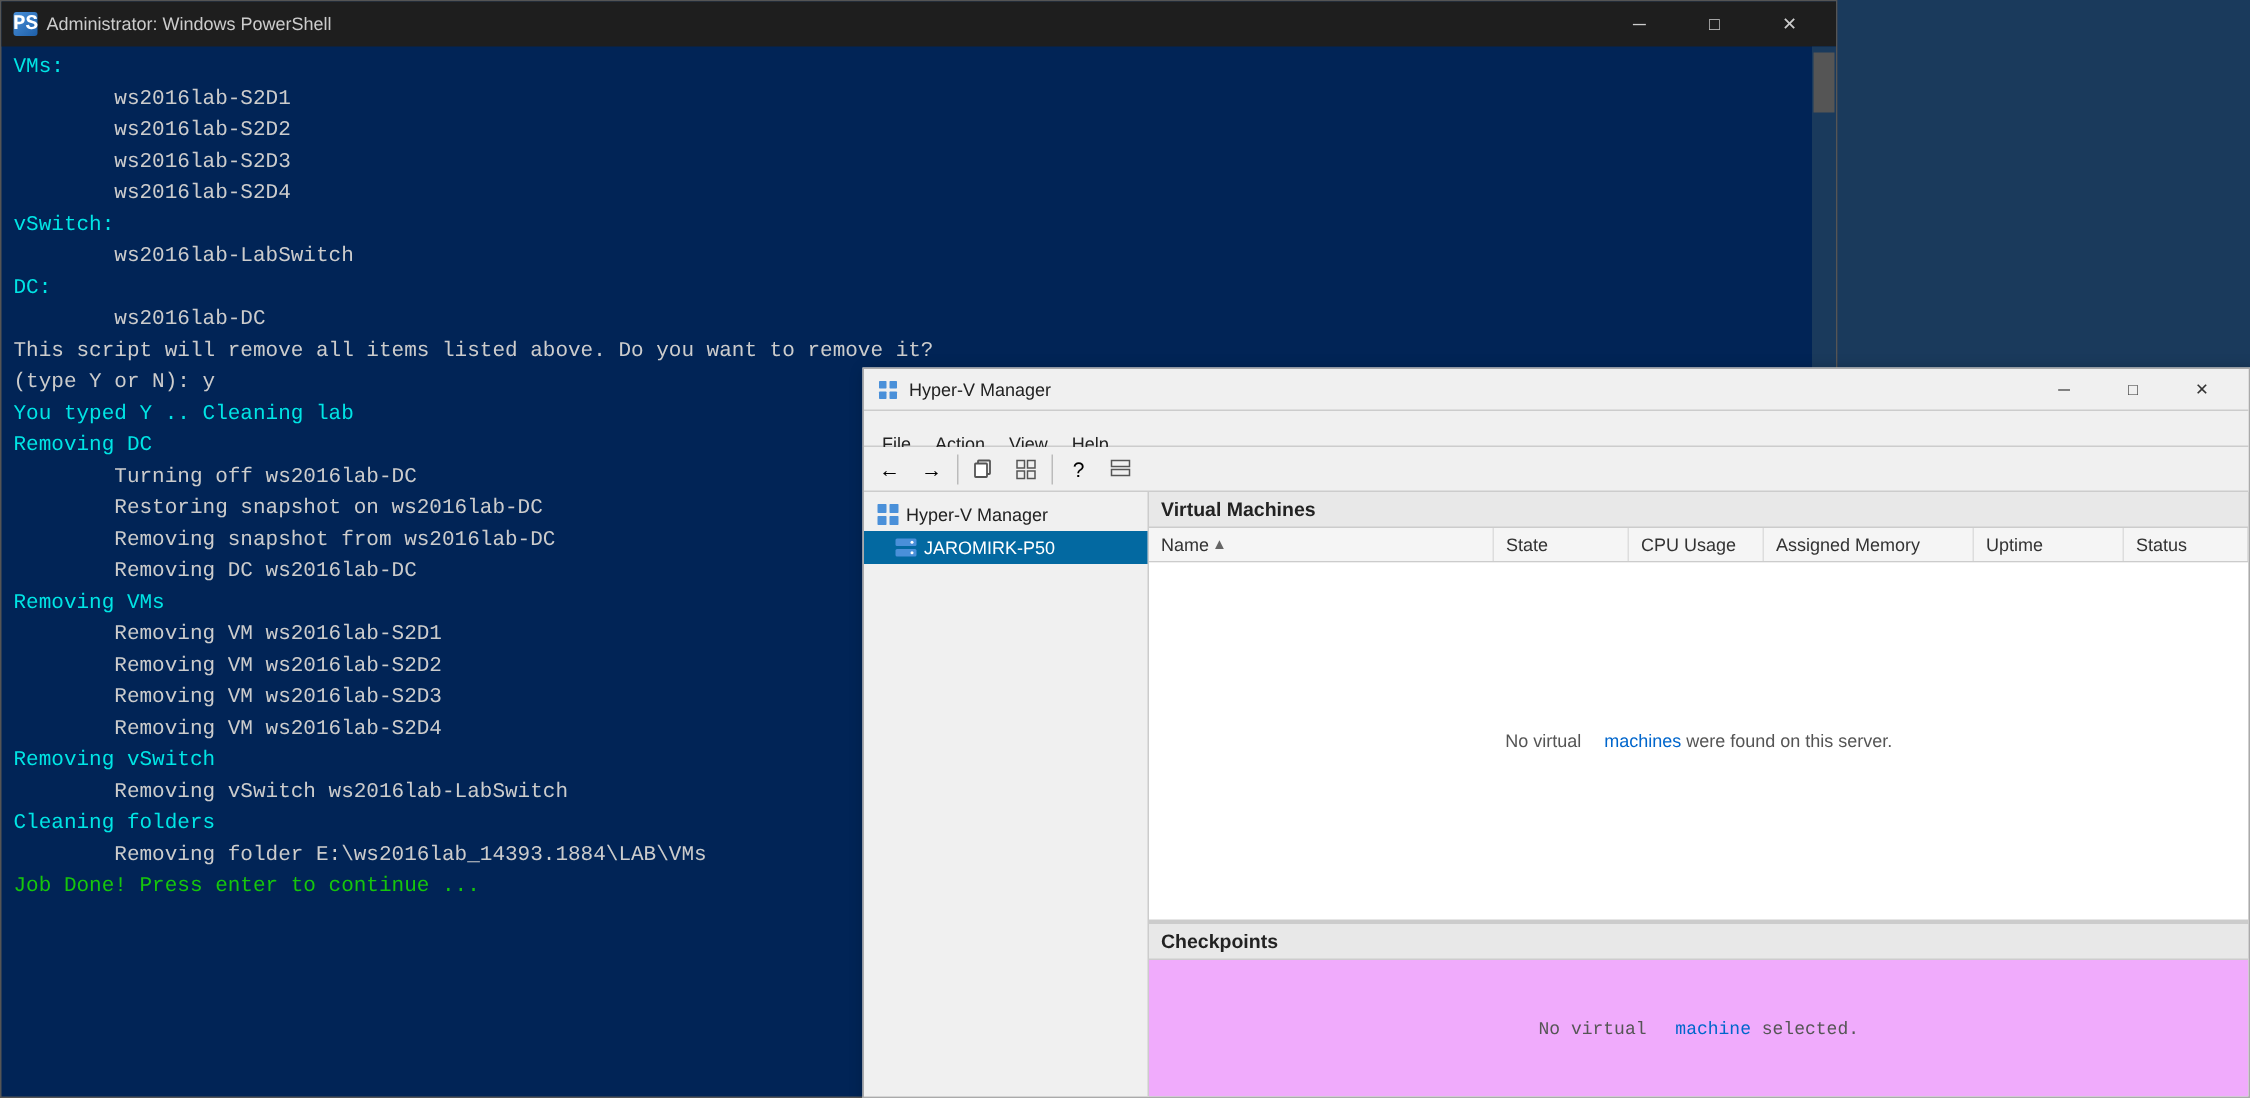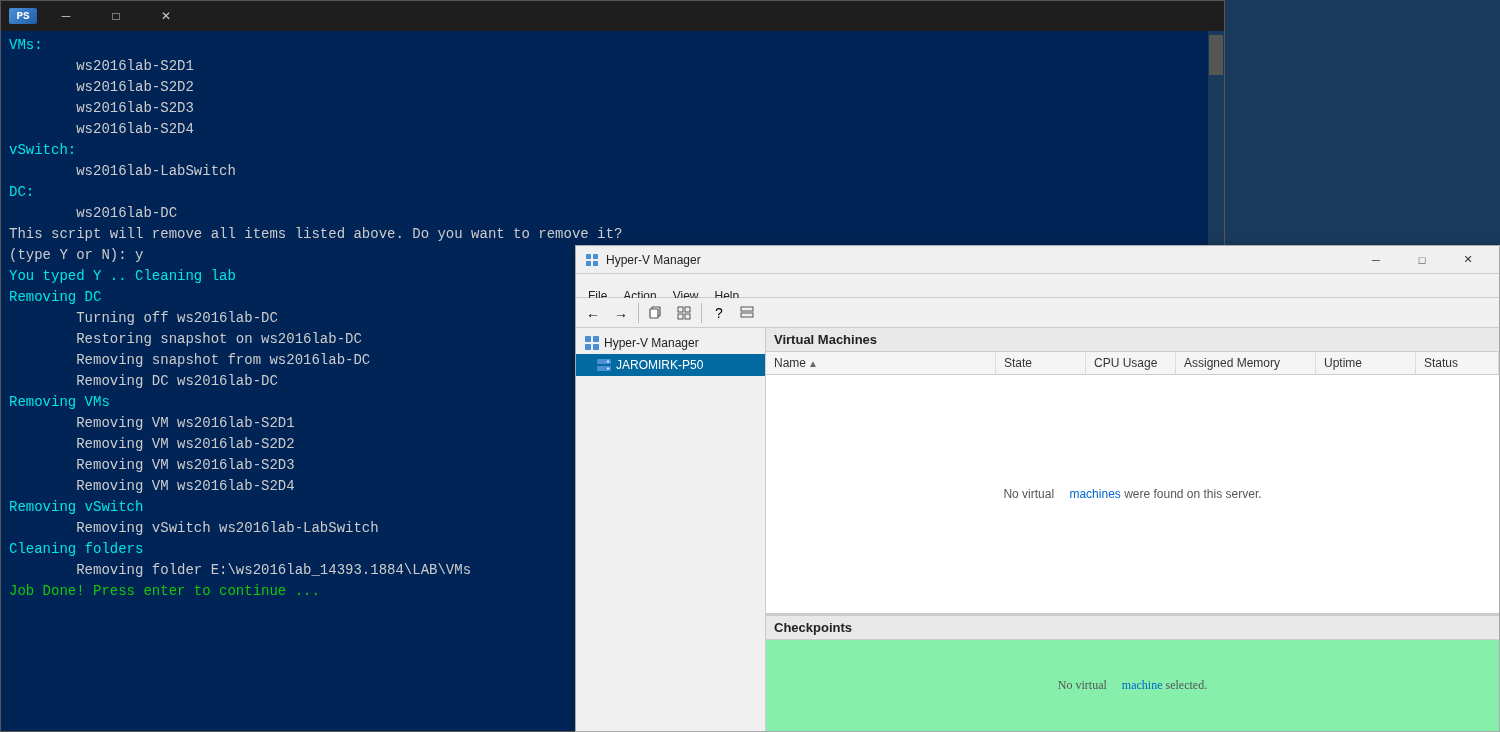--- a/index.html
+++ b/index.html
@@ -29,29 +29,29 @@
       background: #1e1e1e;
       height: 30px;
       display: flex;
       align-items: center;
       padding: 0 8px;
       flex-shrink: 0;
       position: relative;
     }
 
     .ps-titlebar-icon {
-      width: 28px;
+      width: 16px;
       height: 16px;
       margin-right: 6px;
       background: linear-gradient(135deg, #4a90d9, #1e5fa8);
       border-radius: 2px;
       display: flex;
       align-items: center;
       justify-content: center;
-      font-size: 11px;
+      font-size: 14px;
       color: white;
       font-weight: bold;
     }
 
     .ps-titlebar-text {
       color: #ccc;
       font-size: 12px;
       font-family: 'Segoe UI', Arial, sans-serif;
       flex: 1;
     }
@@ -328,25 +328,25 @@
 
     .hv-checkpoints-section {
       height: 115px;
       display: flex;
       flex-direction: column;
       flex-shrink: 0;
     }
 
     .hv-checkpoints-body {
       flex: 1;
-      background: #86efac;
-      display: flex;
-      align-items: center;
-      justify-content: center;
-      font-family: Liberation Serif, serif;
+      background: #f0abfc;
+      display: flex;
+      align-items: center;
+      justify-content: center;
+      font-family: Liberation Mono, monospace;
       font-size: 12px;
       color: #555;
     }
 
     .machine-link {
       color: #0066cc;
       text-decoration: none;
       padding-left: 12px;
     }
 
@@ -354,20 +354,21 @@
       font-size: 10px;
       color: #666;
     }
   </style>
 </head>
 <body>
 
 <div class="ps-window">
   <div class="ps-titlebar">
     <div class="ps-titlebar-icon">PS</div>
+    <div class="ps-titlebar-text">Administrator: Windows PowerShell</div>
     <div class="ps-titlebar-controls">
       <button class="ps-ctrl-btn">─</button>
       <button class="ps-ctrl-btn">□</button>
       <button class="ps-ctrl-btn close">✕</button>
     </div>
   </div>
   <div class="ps-content" id="ps-content-area">
   <div class="ps-line cyan">VMs:</div>
       <div class="ps-line white">        ws2016lab-S2D1</div>
       <div class="ps-line white">        ws2016lab-S2D2</div>

